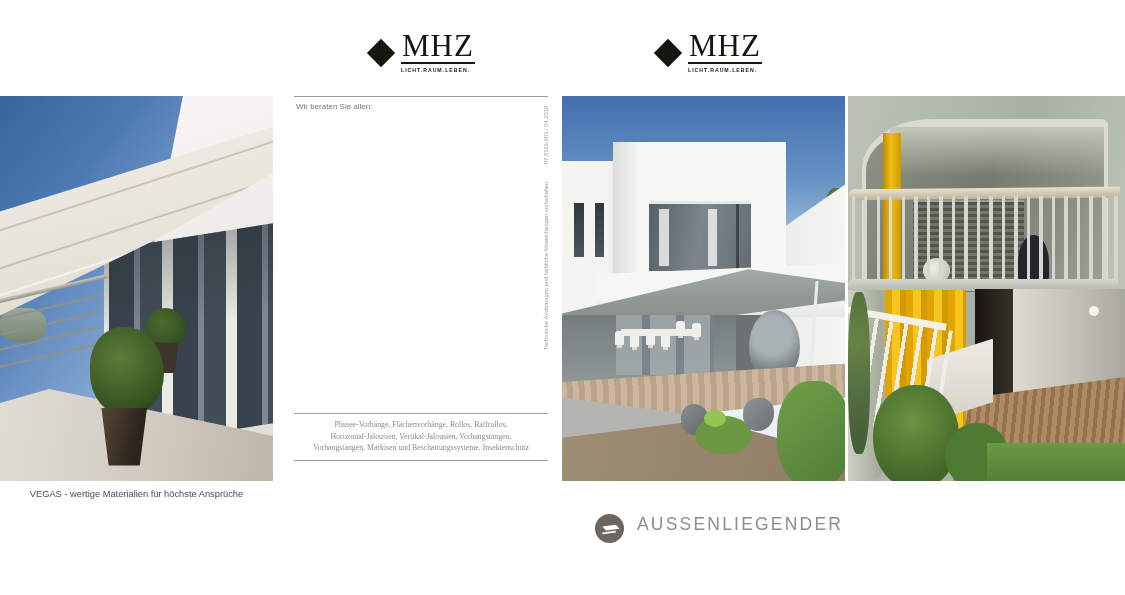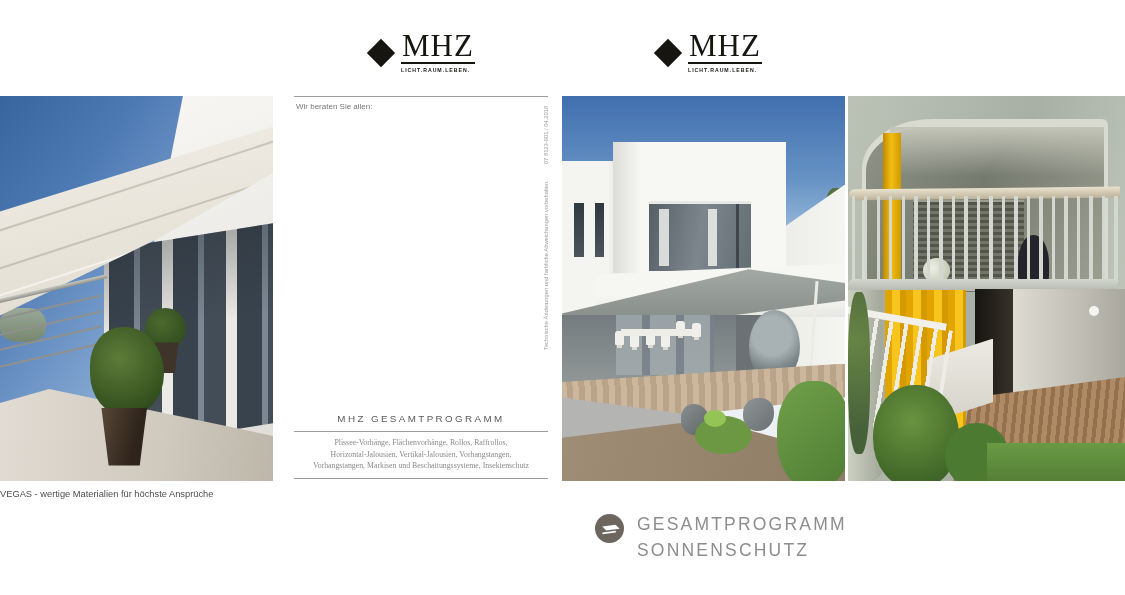--- a/index.html
+++ b/index.html
@@ -139,21 +139,21 @@
   .vertical-note{position:absolute;left:543px;top:350px;transform-origin:0 0;transform:rotate(-90deg);
                  font-size:5.8px;color:#9b9b9b;white-space:nowrap;display:flex;gap:16px;}
   .program{position:absolute;left:294px;top:413px;width:254px;text-align:center;}
   .program-title{font-size:9.8px;letter-spacing:2.4px;color:#5a5a5a;margin-bottom:7px;}
   .program-body{border-top:1px solid #9d9d9d;border-bottom:1px solid #9d9d9d;padding:5px 0 6px;}
   .program-line{font-size:7.8px;line-height:11.6px;color:#8a8a8a;font-family:Liberation Serif, serif;}
   .website{position:absolute;left:294px;top:520px;width:254px;text-align:center;font-size:13.5px;
            color:#6b6b6b;letter-spacing:.4px;cursor:pointer;}
 
   
-  .caption{position:absolute;top:489px;font-size:9.3px;color:#4d4d4d;text-align:left;}
+  .caption{position:absolute;top:489px;font-size:9.3px;color:#4d4d4d;text-align:center;}
   .caption-left{left:0;width:273px;} .caption-right{left:848px;width:277px;}
   .cover{position:absolute;left:595px;top:511px;display:flex;align-items:flex-start;gap:13px;}
   .cover-icon svg{width:29px;height:29px;display:block;margin-top:3px;}
   .cover-text{font-size:17.5px;letter-spacing:2.2px;color:#8d8d8d;line-height:26px;font-weight:300;}
 </style>
 </head>
 <body>
 
 <div class="page">
 
@@ -270,39 +270,37 @@
     <div class="p3-leftgreen"></div>
   </div>
 
   <div class="panel-rule"></div>
   <div class="greeting">Wir beraten Sie allen:</div>
   <div class="vertical-note">
     <span>Technische Änderungen und farbliche Abweichungen vorbehalten.</span>
     <span>07 8123-901 / 04.2018</span>
   </div>
   <div class="program">
-    <div class="program-title">MHZ GESAMTPROGRAMM</div>
     <div class="program-body">
       <div class="program-line">Plissee-Vorhänge, Flächenvorhänge, Rollos, Raffrollos,</div>
       <div class="program-line">Horizontal-Jalousien, Vertikal-Jalousien, Vorhangstangen,</div>
       <div class="program-line">Vorhangstangen, Markisen und Beschattungssysteme, Insektenschutz</div>
     </div>
   </div>
 
   <div class="caption caption-left">VEGAS - wertige Materialien für höchste Ansprüche</div>
 
   <div class="cover">
     <span class="cover-icon">
       <svg viewBox="0 0 29 29" xmlns="http://www.w3.org/2000/svg">
         <circle cx="14.5" cy="14.5" r="14.5" fill="#6d665e"></circle>
         <g transform="rotate(-7 14.5 14.5)">
           <polygon points="7.5,11.5 21,11.5 24.5,16 11,16" fill="#ffffff"></polygon>
           <polygon points="7,17.5 20.5,17.5 20.2,19.3 6.7,19.3" fill="#ffffff"></polygon>
         </g>
       </svg>
     </span>
     <div class="cover-text">
-      <div>GESAMTPROGRAMM</div>
-      <div>SONNENSCHUTZ</div>
+      <div>AUSSENLIEGENDER</div>
     </div>
   </div>
 
 </div>
 
 </body></html>

